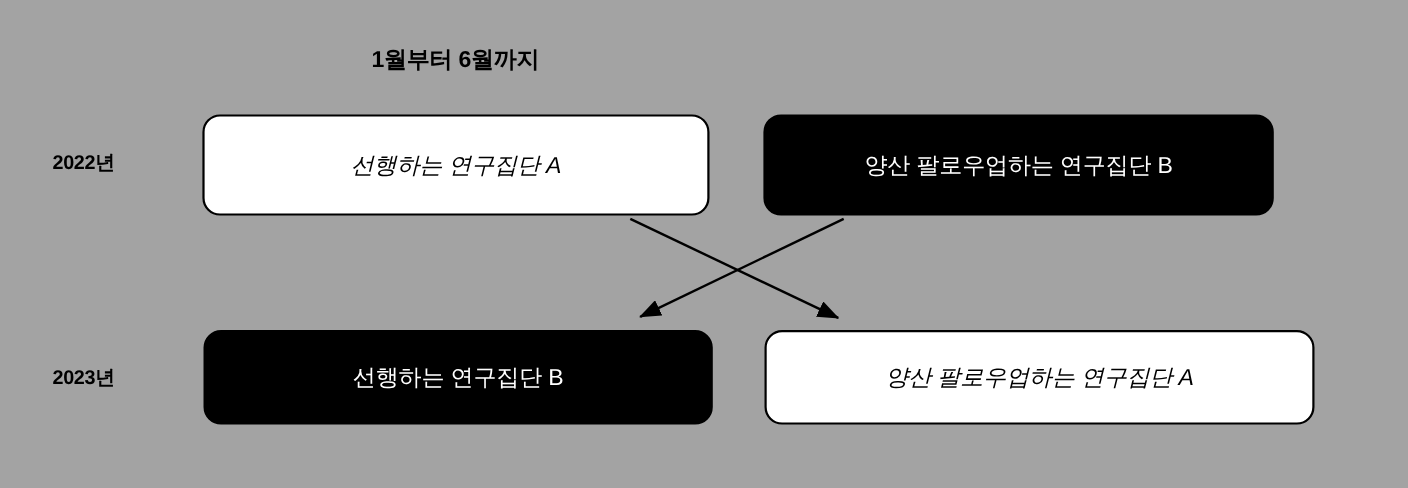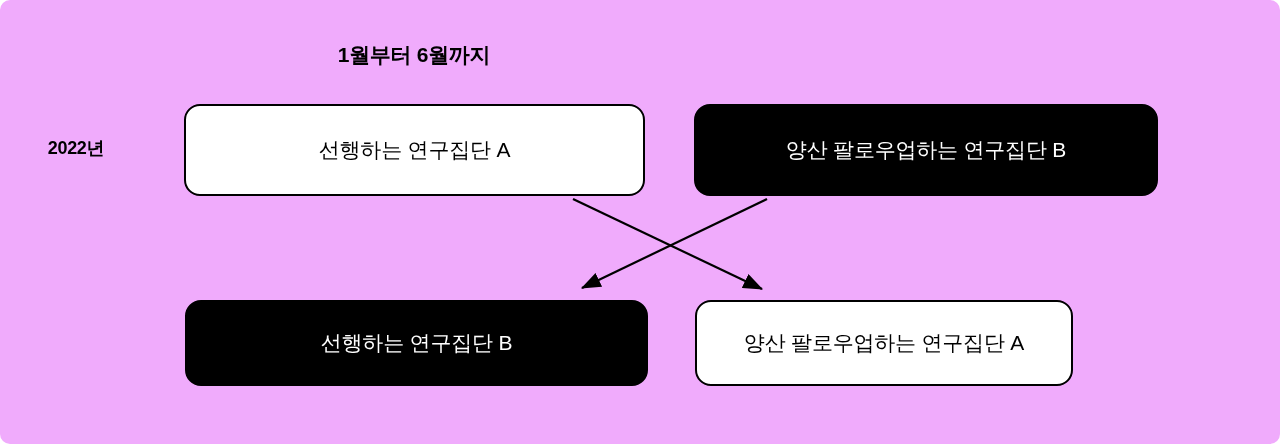--- a/index.html
+++ b/index.html
@@ -9,23 +9,22 @@
     background: #ffffff;
   }
   body {
     font-family: "Liberation Sans", "DejaVu Sans", sans-serif;
     color: #000000;
   }
   #diagram-canvas {
     position: relative;
     width: 1280px;
     height: 444px;
-    background: #f0abfc;
+    background: #a3a3a3;
     overflow: hidden;
-    border-radius: 10px;
   }
 
   
   .col-header {
     position: absolute;
     top: 38px;
     height: 34px;
     line-height: 34px;
     text-align: center;
     font-size: 21px;
@@ -63,31 +62,32 @@
     font-size: 21px;
     font-weight: 400;
     letter-spacing: -0.2px;
     text-align: center;
     white-space: nowrap;
   }
   .group-box.outline {
     background: #ffffff;
     border: 2.2px solid #000000;
     color: #000000;
+    font-style: italic;
   }
   .group-box.filled {
     background: #000000;
     border: 2.2px solid #000000;
     color: #ffffff;
   }
 
   #box-2022-lead      { left: 184px; top: 104px; width: 461px; height: 92px; }
   #box-2022-followup  { left: 694px; top: 104px; width: 464px; height: 92px; }
   #box-2023-lead      { left: 185px; top: 300px; width: 463px; height: 86px; }
-  #box-2023-followup  { left: 695px; top: 300px; width: 378px; height: 86px; }
+  #box-2023-followup  { left: 695px; top: 300px; width: 500px; height: 86px; }
 
   
   #crossover-arrows {
     position: absolute;
     left: 0;
     top: 0;
     width: 1280px;
     height: 444px;
     pointer-events: none;
   }
@@ -95,20 +95,21 @@
 </head>
 <body>
 
 <div id="diagram-canvas">
 
   <div class="col-header" id="header-col-1">1월부터 6월까지</div>
 
 
   <div class="row-label" id="row-label-2022">2022년</div>
 
+  <div class="row-label" id="row-label-2023">2023년</div>
 
   <div class="group-box outline" id="box-2022-lead">선행하는 연구집단 A</div>
 
   <div class="group-box filled" id="box-2023-lead">선행하는 연구집단 B</div>
 
   <div class="group-box filled" id="box-2022-followup">양산 팔로우업하는 연구집단 B</div>
 
   <div class="group-box outline" id="box-2023-followup">양산 팔로우업하는 연구집단 A</div>
 
   <svg id="crossover-arrows" viewBox="0 0 1280 444">

